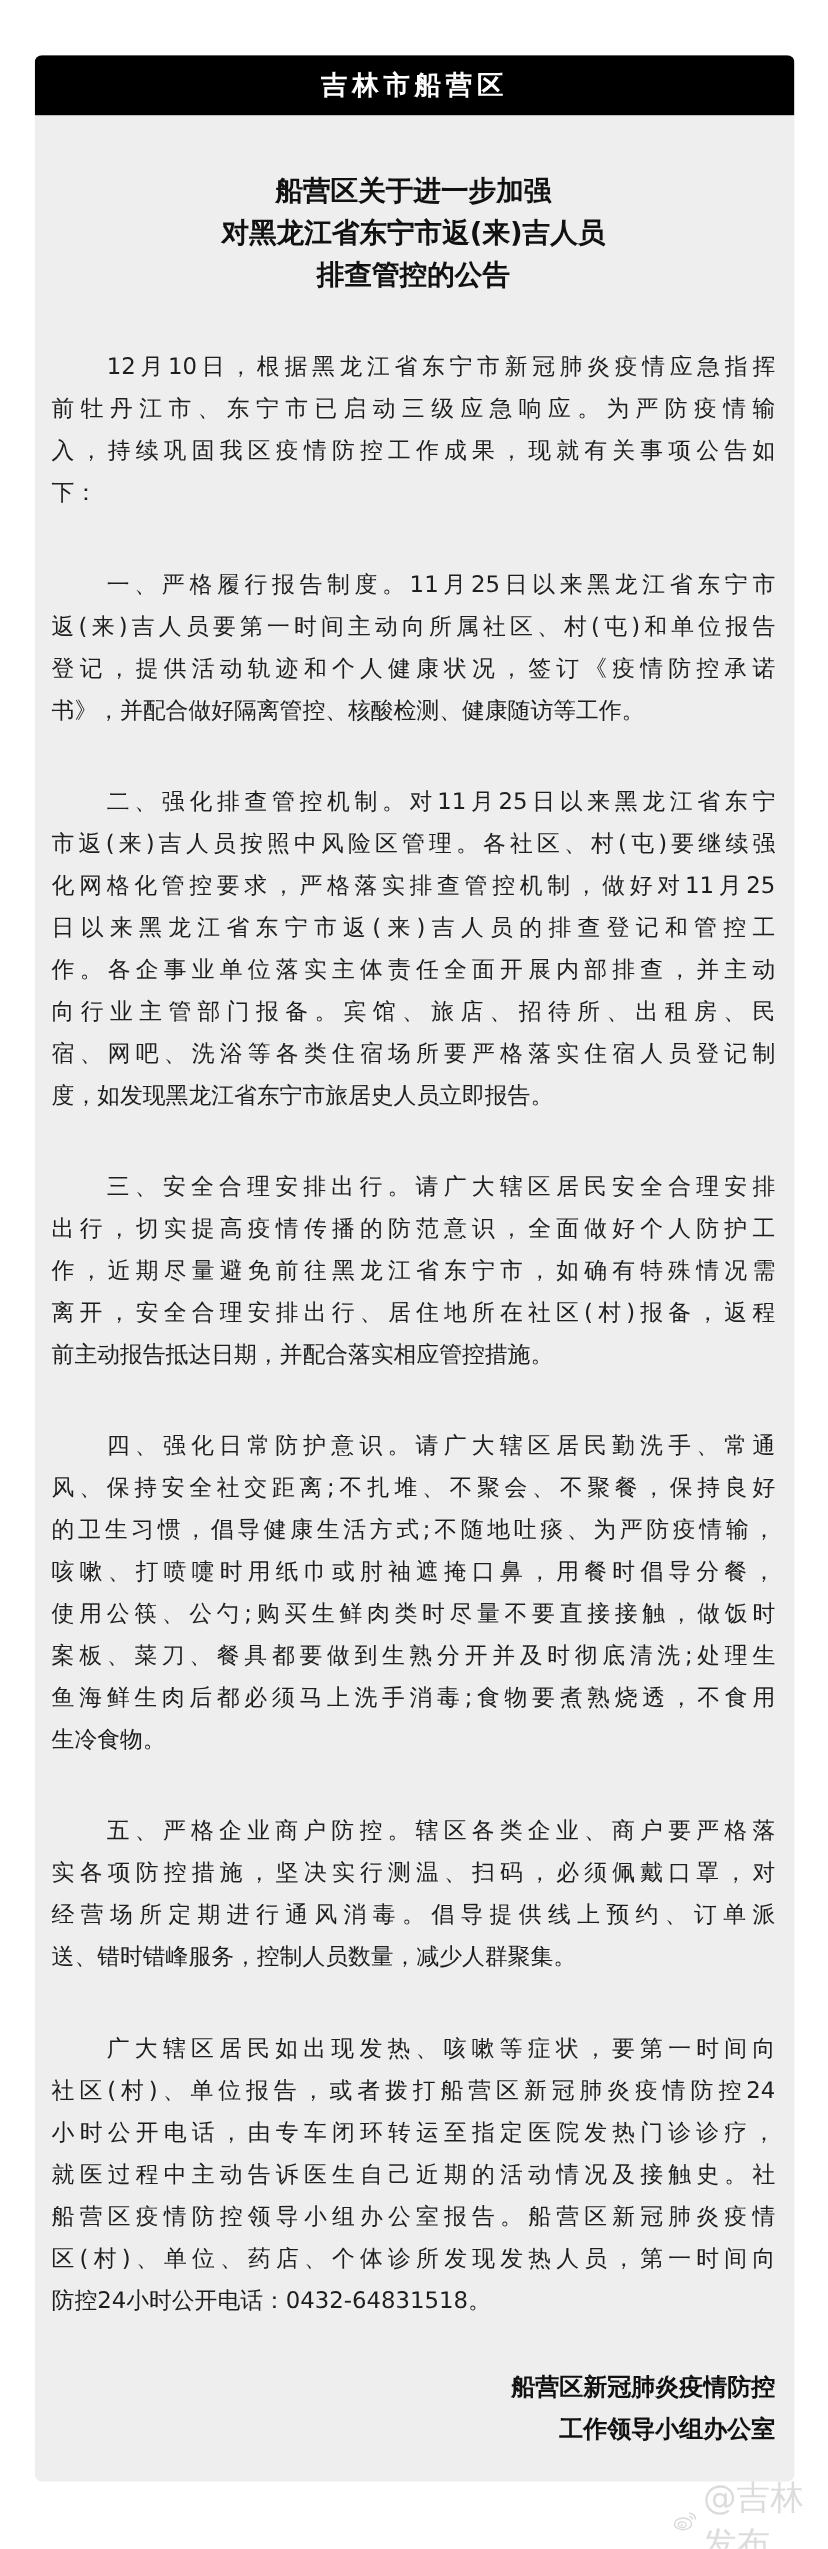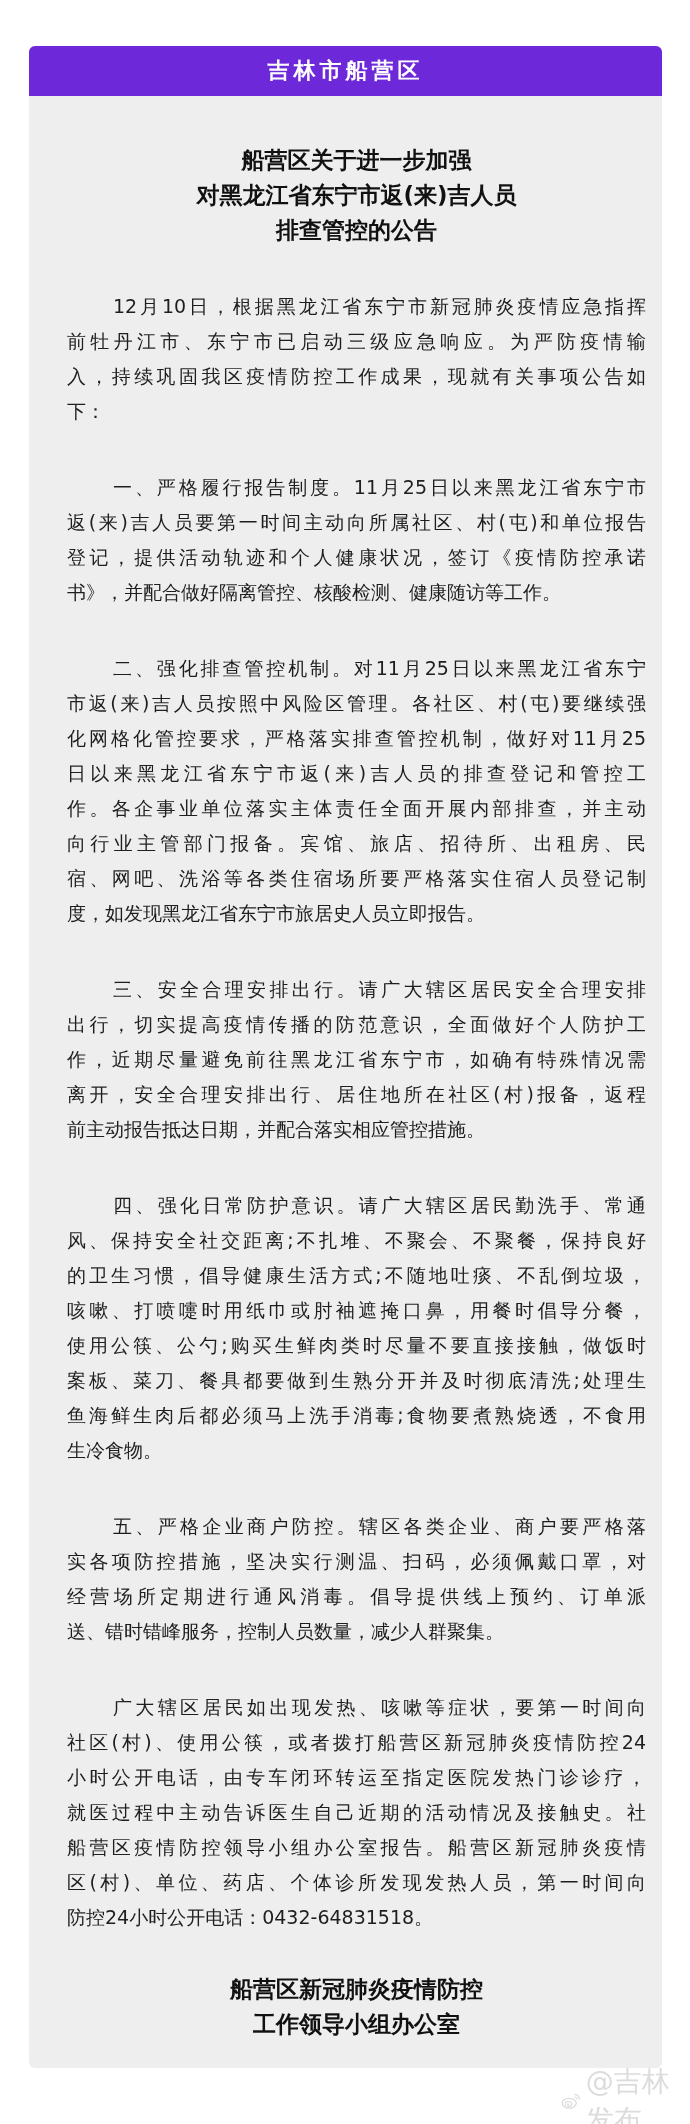--- a/index.html
+++ b/index.html
@@ -20,33 +20,32 @@
     left: 29px;
     top: 46px;
     width: 633px;
     height: 2022px;
     background: #eeeeef;
     border-radius: 6px;
     overflow: hidden;
   }
   .card-header {
     height: 50px;
-    background: #6d28d9;
+    background: #000000;
     color: #ffffff;
     display: flex;
     align-items: center;
     justify-content: center;
     font-size: 22px;
     font-weight: bold;
     letter-spacing: 4px;
   }
   .card-body {
     position: relative;
     padding: 47px 16px 0 14px;
-    margin-left: 24px;
   }
   .title {
     text-align: center;
     font-size: 23px;
     font-weight: bold;
     line-height: 35px;
     color: #111111;
   }
   .title-line { display: block; }
   .para {
@@ -64,22 +63,22 @@
     height: 35px;
   }
   .line.last {
     text-align-last: left;
   }
   .line.indent {
     padding-left: 46px;
   }
   .signature {
     margin-top: 37px;
-    text-align: center;
-    font-size: 23px;
+    text-align: right;
+    font-size: 20px;
     font-weight: bold;
     line-height: 35px;
     color: #111111;
     padding-right: 0px;
   }
   .signature span { display: block; }
   .watermark {
     position: absolute;
     left: 561px;
     top: 2088px;
@@ -139,38 +138,38 @@
       <span class="line indent">三、安全合理安排出行。请广大辖区居民安全合理安排</span>
       <span class="line">出行，切实提高疫情传播的防范意识，全面做好个人防护工</span>
       <span class="line">作，近期尽量避免前往黑龙江省东宁市，如确有特殊情况需</span>
       <span class="line">离开，安全合理安排出行、居住地所在社区(村)报备，返程</span>
       <span class="line last">前主动报告抵达日期，并配合落实相应管控措施。</span>
     </div>
 
     <div class="para">
       <span class="line indent">四、强化日常防护意识。请广大辖区居民勤洗手、常通</span>
       <span class="line">风、保持安全社交距离;不扎堆、不聚会、不聚餐，保持良好</span>
-      <span class="line">的卫生习惯，倡导健康生活方式;不随地吐痰、不乱倒垃圾，</span>
+      <span class="line">的卫生习惯，倡导健康生活方式;不随地吐痰、为严防疫情输，</span>
       <span class="line">咳嗽、打喷嚏时用纸巾或肘袖遮掩口鼻，用餐时倡导分餐，</span>
       <span class="line">使用公筷、公勺;购买生鲜肉类时尽量不要直接接触，做饭时</span>
       <span class="line">案板、菜刀、餐具都要做到生熟分开并及时彻底清洗;处理生</span>
       <span class="line">鱼海鲜生肉后都必须马上洗手消毒;食物要煮熟烧透，不食用</span>
       <span class="line last">生冷食物。</span>
     </div>
 
     <div class="para">
       <span class="line indent">五、严格企业商户防控。辖区各类企业、商户要严格落</span>
       <span class="line">实各项防控措施，坚决实行测温、扫码，必须佩戴口罩，对</span>
       <span class="line">经营场所定期进行通风消毒。倡导提供线上预约、订单派</span>
       <span class="line last">送、错时错峰服务，控制人员数量，减少人群聚集。</span>
     </div>
 
     <div class="para">
       <span class="line indent">广大辖区居民如出现发热、咳嗽等症状，要第一时间向</span>
-      <span class="line">社区(村)、使用公筷，或者拨打船营区新冠肺炎疫情防控24</span>
+      <span class="line">社区(村)、单位报告，或者拨打船营区新冠肺炎疫情防控24</span>
       <span class="line">小时公开电话，由专车闭环转运至指定医院发热门诊诊疗，</span>
       <span class="line">就医过程中主动告诉医生自己近期的活动情况及接触史。社</span>
       <span class="line">船营区疫情防控领导小组办公室报告。船营区新冠肺炎疫情</span>
       <span class="line">区(村)、单位、药店、个体诊所发现发热人员，第一时间向</span>
       <span class="line last">防控24小时公开电话：0432-64831518。</span>
     </div>
 
     <div class="signature">
       <span>船营区新冠肺炎疫情防控</span>
       <span>工作领导小组办公室</span>

